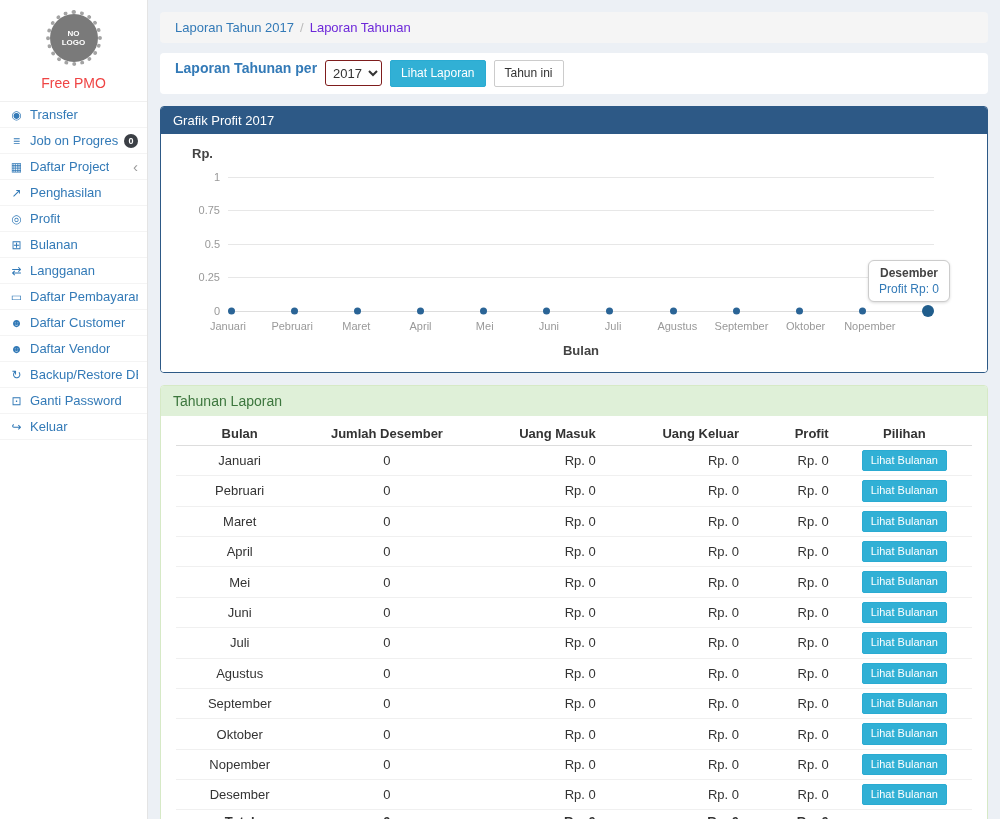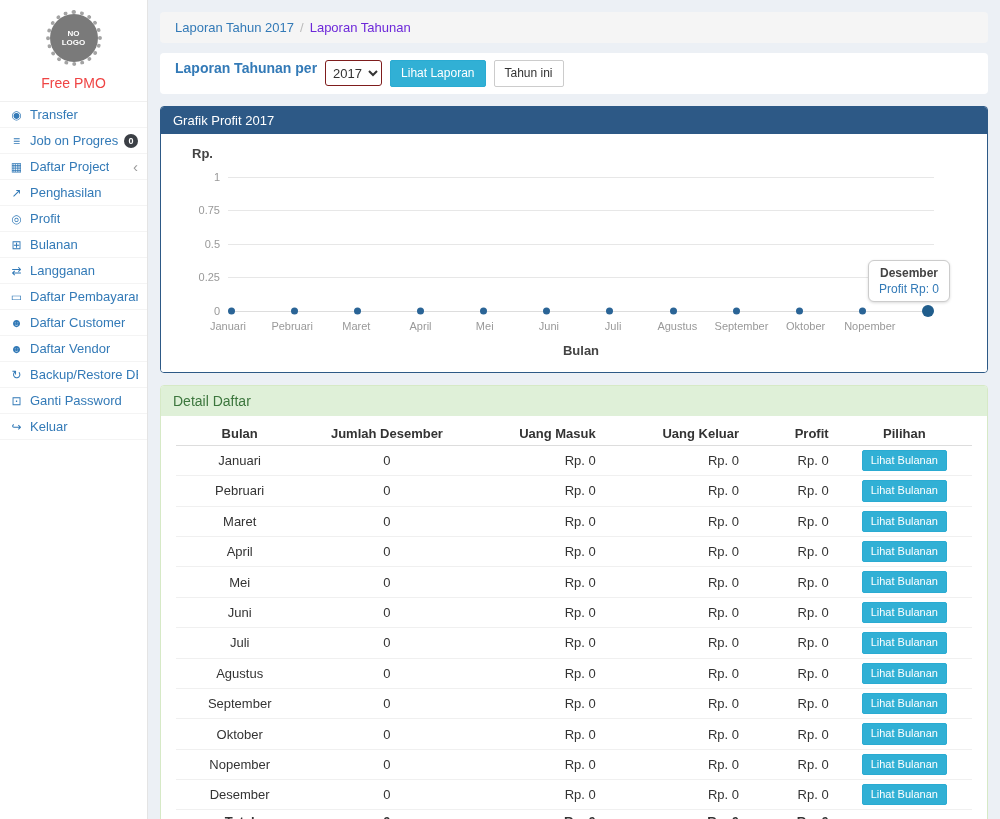--- a/index.html
+++ b/index.html
@@ -281,21 +281,21 @@
             <span class="x-label">Oktober</span>
 
             <span class="x-label">Nopember</span>
 
           </div>
         <div class="chart-xlabel">Bulan</div>
       </div>
     </section>
 
     <section class="panel panel-success">
-      <div class="panel-heading">Detail Daftar</div>
+      <div class="panel-heading">Tahunan Laporan</div>
       <div class="table-body">
         <table class="report-table">
           <thead>
             <tr>
 
                 <th>Bulan</th>
 
                 <th>Jumlah Desember</th>
 
                 <th>Uang Masuk</th>

